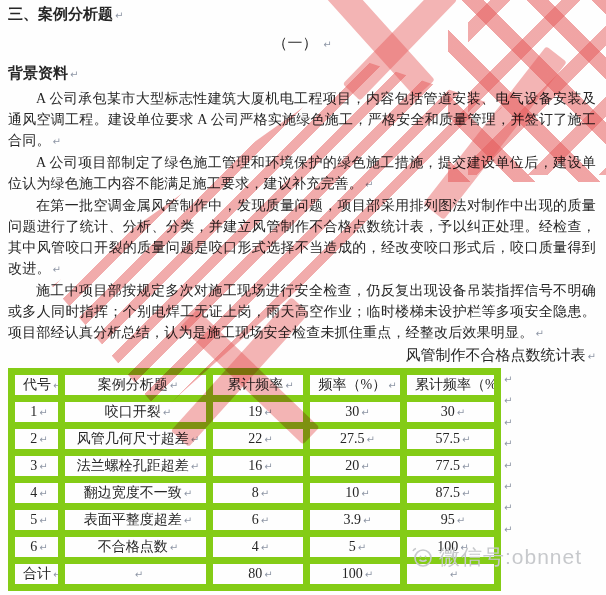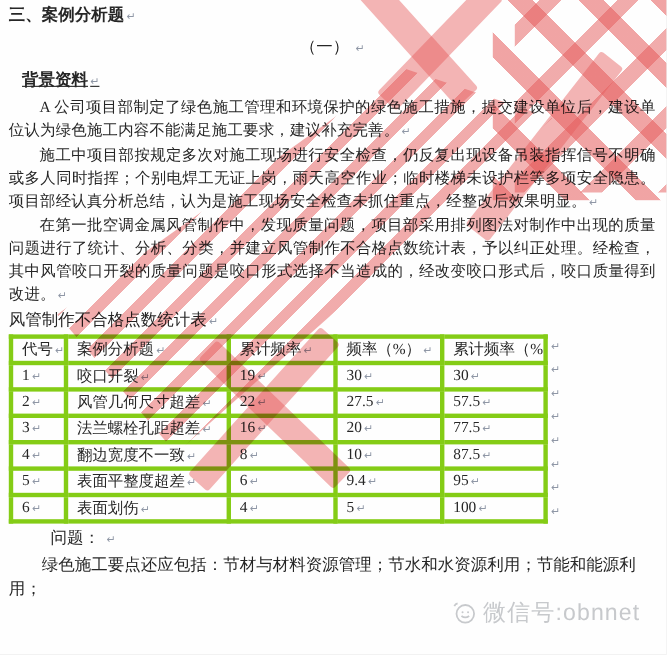--- a/index.html
+++ b/index.html
@@ -9,43 +9,43 @@
     margin:0 auto;
     background:#fefefe;
     overflow:hidden;
     font-family:"Liberation Serif","DejaVu Serif",serif;
     color:#262626;
   }
   .doc { position:relative; z-index:1; padding:4px 10px 0 8px; }
 
   .section-title { font-size:15px; font-weight:bold; line-height:21px; margin:0; }
   .case-number  { text-align:center; font-size:15px; line-height:21px; margin:7px 0 8px 0; }
-  .bg-label     { font-size:15px; font-weight:bold; line-height:21px; margin:0 0 3px 12px;text-decoration:underline; }
+  .bg-label     { font-size:15px; font-weight:bold; line-height:21px; margin:0 0 3px 0; }
 
   .para {
     margin:0; font-size:14px; line-height:21px;
     text-align:justify; text-indent:2em; letter-spacing:0.2px;
   }
 
   .pm {
     font-family:"DejaVu Sans",sans-serif;
     font-size:10px; color:#8f97a6; margin-left:2px;
     font-weight:normal;
   }
 
-  .tbl-title { text-align:left; font-size:15px; line-height:21px; margin:1px 0 1px 0; }
+  .tbl-title { text-align:right; font-size:15px; line-height:21px; margin:1px 0 1px 0; }
 
   .tbl-zone { position:relative; display:flex; align-items:flex-start; }
   table.stats {
     border-collapse:collapse; table-layout:fixed;
     width:486px; font-size:14px;
   }
   table.stats th, table.stats td {
-    border:4px solid #84cc16;
-    font-weight:normal; text-align:left;
+    border:7px solid #84cc16;
+    font-weight:normal; text-align:center;
     height:20px; padding:0 3px 0 8px;
     vertical-align:middle; overflow:hidden; white-space:nowrap;
   }
   .rail { display:flex; flex-direction:column; margin-left:3px; padding-top:1px; }
   .rail .pm { display:block; height:21.4px; line-height:21.4px; margin:0; }
 
   .q-label  { font-size:15px; line-height:22px; margin-top:3px;margin-left:38px; }
   .q-line   { font-size:15px; line-height:22px; }
   .a-line   { font-size:15px; line-height:22px; text-indent:2em; }
 
@@ -91,23 +91,24 @@
 <div class="page">
 
   <div class="doc">
 
     <h1 class="section-title"><span>三、案例分析题</span><span class="pm">↵</span></h1>
 
     <div class="case-number"><span>（一）</span> <span class="pm">↵</span></div>
 
     <div class="bg-label"><span>背景资料</span><span class="pm">↵</span></div>
 
+    <p class="para"><span>A 公司承包某市大型标志性建筑大厦机电工程项目，内容包括管道安装、电气设备安装及通风空调工程。建设单位要求 A 公司严格实施绿色施工，严格安全和质量管理，并签订了施工合同。</span><span class="pm">↵</span></p>
     <p class="para"><span>A 公司项目部制定了绿色施工管理和环境保护的绿色施工措施，提交建设单位后，建设单位认为绿色施工内容不能满足施工要求，建议补充完善。</span><span class="pm">↵</span></p>
+    <p class="para"><span>在第一批空调金属风管制作中，发现质量问题，项目部采用排列图法对制作中出现的质量问题进行了统计、分析、分类，并建立风管制作不合格点数统计表，予以纠正处理。经检查，其中风管咬口开裂的质量问题是咬口形式选择不当造成的，经改变咬口形式后，咬口质量得到改进。</span><span class="pm">↵</span></p>
     <p class="para"><span>施工中项目部按规定多次对施工现场进行安全检查，仍反复出现设备吊装指挥信号不明确或多人同时指挥；个别电焊工无证上岗，雨天高空作业；临时楼梯未设护栏等多项安全隐患。项目部经认真分析总结，认为是施工现场安全检查未抓住重点，经整改后效果明显。</span><span class="pm">↵</span></p>
-    <p class="para"><span>在第一批空调金属风管制作中，发现质量问题，项目部采用排列图法对制作中出现的质量问题进行了统计、分析、分类，并建立风管制作不合格点数统计表，予以纠正处理。经检查，其中风管咬口开裂的质量问题是咬口形式选择不当造成的，经改变咬口形式后，咬口质量得到改进。</span><span class="pm">↵</span></p>
 
     <div class="tbl-title"><span>风管制作不合格点数统计表</span><span class="pm">↵</span></div>
 
     <div class="tbl-zone">
       <table class="stats">
         <colgroup>
           <col style="width:50px">
             <col style="width:148px">
             <col style="width:97px">
             <col style="width:97px">
@@ -148,29 +149,36 @@
               <td><span>4</span><span class="pm">↵</span></td>
               <td><span>翻边宽度不一致</span><span class="pm">↵</span></td>
               <td><span>8</span><span class="pm">↵</span></td>
               <td><span>10</span><span class="pm">↵</span></td>
               <td><span>87.5</span><span class="pm">↵</span></td>
             </tr>
             <tr>
               <td><span>5</span><span class="pm">↵</span></td>
               <td><span>表面平整度超差</span><span class="pm">↵</span></td>
               <td><span>6</span><span class="pm">↵</span></td>
-              <td><span>9.4</span><span class="pm">↵</span></td>
+              <td><span>3.9</span><span class="pm">↵</span></td>
               <td><span>95</span><span class="pm">↵</span></td>
             </tr>
             <tr>
               <td><span>6</span><span class="pm">↵</span></td>
-              <td><span>表面划伤</span><span class="pm">↵</span></td>
+              <td><span>不合格点数</span><span class="pm">↵</span></td>
               <td><span>4</span><span class="pm">↵</span></td>
               <td><span>5</span><span class="pm">↵</span></td>
               <td><span>100</span><span class="pm">↵</span></td>
+            </tr>
+            <tr>
+              <td><span>合计</span><span class="pm">↵</span></td>
+              <td><span></span><span class="pm">↵</span></td>
+              <td><span>80</span><span class="pm">↵</span></td>
+              <td><span>100</span><span class="pm">↵</span></td>
+              <td><span></span><span class="pm">↵</span></td>
             </tr>
           </tbody>
       </table>
       <div class="rail">
           <span class="pm">↵</span>
           <span class="pm">↵</span>
           <span class="pm">↵</span>
           <span class="pm">↵</span>
           <span class="pm">↵</span>
           <span class="pm">↵</span>

